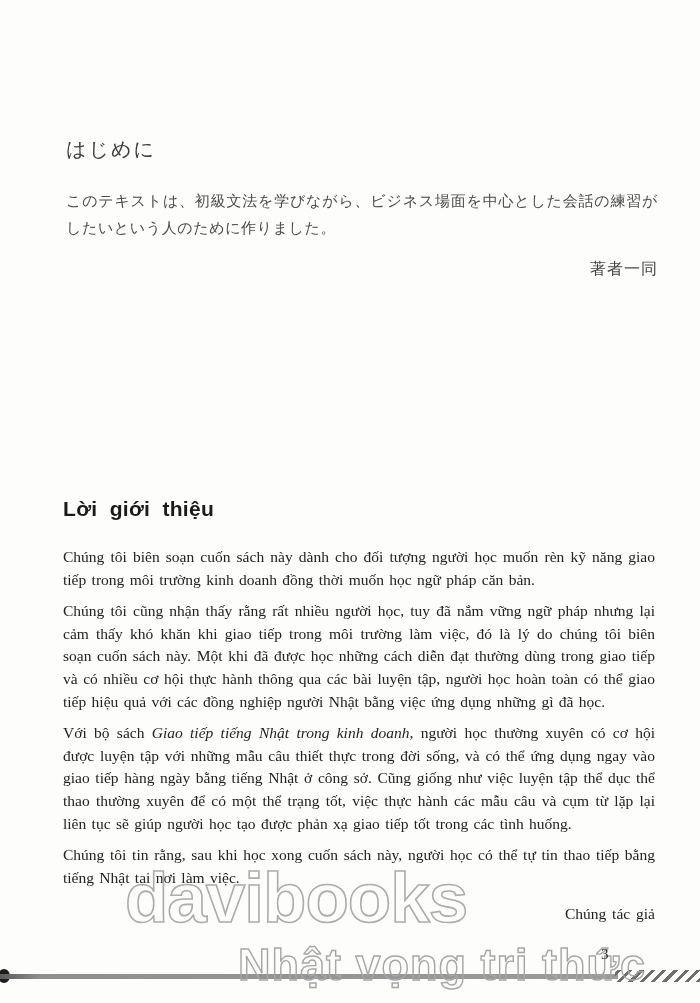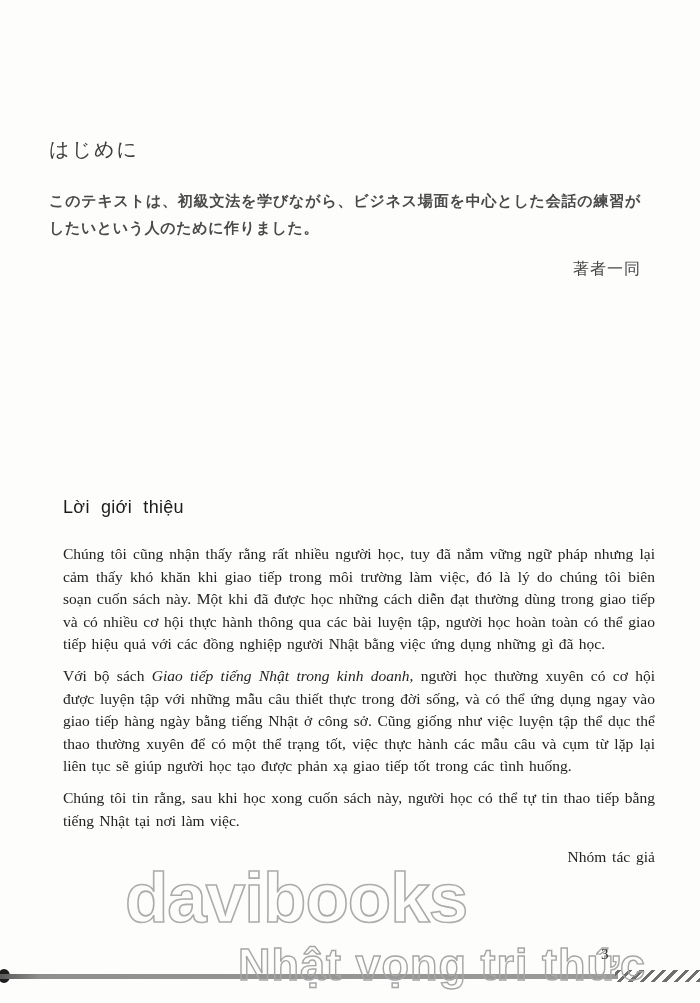--- a/index.html
+++ b/index.html
@@ -1,44 +1,44 @@
 <!DOCTYPE html>
 <html><head>
 <meta charset="utf-8">
 <style>
   html,body { margin:0; padding:0; background:#e8e8e8; }
   .page {
     position:relative; width:700px; height:1003px; margin:0 auto;
     background:#fdfdfc; overflow:hidden;
   }
   
-  .jp-section { position:absolute; left:49px; width:592px; top:136px; }
+  .jp-section { position:absolute; left:66px; width:592px; top:136px; }
   .jp-heading {
     font-family:"DejaVu Sans", sans-serif;
     font-size:20px; font-weight:500; color:#3d3d3d;
     letter-spacing:2px; margin:0 0 25px 0;
   }
   .jp-body p {
     margin:0; font-family:"DejaVu Sans", sans-serif;
     font-size:15px; line-height:26.5px; letter-spacing:0.6px;
-    color:#4a4a4a; text-align:justify;font-weight:bold;
+    color:#4a4a4a; text-align:justify;
   }
   .jp-signature {
     margin-top:18px; text-align:right;
     font-family:Liberation Sans, sans-serif;
     font-size:16px; color:#474747; letter-spacing:1px;
   }
   
   .vn-section {
     position:absolute; left:63px; width:592px; top:497px;
     font-family:"Liberation Serif","DejaVu Serif", serif; color:#222;
   }
   .vn-heading {
     font-family:"Liberation Sans","DejaVu Sans", sans-serif;
-    font-size:18px; font-weight:normal; color:#1b1b1b;
+    font-size:21px; font-weight:bold; color:#1b1b1b;
     word-spacing:6px; letter-spacing:0.3px; margin:0 0 25px 0;
   }
   .vn-section p {
     margin:0 0 9px 0; font-size:15.5px; line-height:22.6px;
     text-align:justify; word-spacing:1.5px;
   }
   .book-title { font-weight:normal; font-style:italic; }
   .vn-signature {
     margin-top:16px; text-align:right; font-size:15.5px;
     word-spacing:2px; color:#1f1f1f;
@@ -85,24 +85,25 @@
   <div class="jp-section">
     <h1 class="jp-heading">はじめに</h1>
     <div class="jp-body">
       <p>このテキストは、初級文法を学びながら、ビジネス場面を中心とした会話の練習がしたいという人のために作りました。</p>
     </div>
     <div class="jp-signature">著者一同</div>
   </div>
 
   <div class="vn-section">
     <h2 class="vn-heading">Lời giới thiệu</h2>
+    <p>Chúng tôi biên soạn cuốn sách này dành cho đối tượng người học muốn rèn kỹ năng giao tiếp trong môi trường kinh doanh đồng thời muốn học ngữ pháp căn bản.</p>
     <p>Chúng tôi cũng nhận thấy rằng rất nhiều người học, tuy đã nắm vững ngữ pháp nhưng lại cảm thấy khó khăn khi giao tiếp trong môi trường làm việc, đó là lý do chúng tôi biên soạn cuốn sách này. Một khi đã được học những cách diễn đạt thường dùng trong giao tiếp và có nhiều cơ hội thực hành thông qua các bài luyện tập, người học hoàn toàn có thể giao tiếp hiệu quả với các đồng nghiệp người Nhật bằng việc ứng dụng những gì đã học.</p>
     <p><span>Với bộ sách </span><span class="book-title">Giao tiếp tiếng Nhật trong kinh doanh,</span><span> người học thường xuyên có cơ hội được luyện tập với những mẫu câu thiết thực trong đời sống, và có thể ứng dụng ngay vào giao tiếp hàng ngày bằng tiếng Nhật ở công sở. Cũng giống như việc luyện tập thể dục thể thao thường xuyên để có một thể trạng tốt, việc thực hành các mẫu câu và cụm từ lặp lại liên tục sẽ giúp người học tạo được phản xạ giao tiếp tốt trong các tình huống.</span></p>
     <p>Chúng tôi tin rằng, sau khi học xong cuốn sách này, người học có thể tự tin thao tiếp bằng tiếng Nhật tại nơi làm việc.</p>
-    <div class="vn-signature">Nhóm tác giả</div>
+    <div class="vn-signature">Chúng tác giả</div>
   </div>
 
   <div class="wm-davibooks">davibooks</div>
   <div class="wm-slogan">Nhật vọng tri thức</div>
 
   <div class="footer-blob"></div>
   <div class="footer-line"></div>
   <div class="footer-hatch"></div>
   <div class="page-number">3</div>
 

